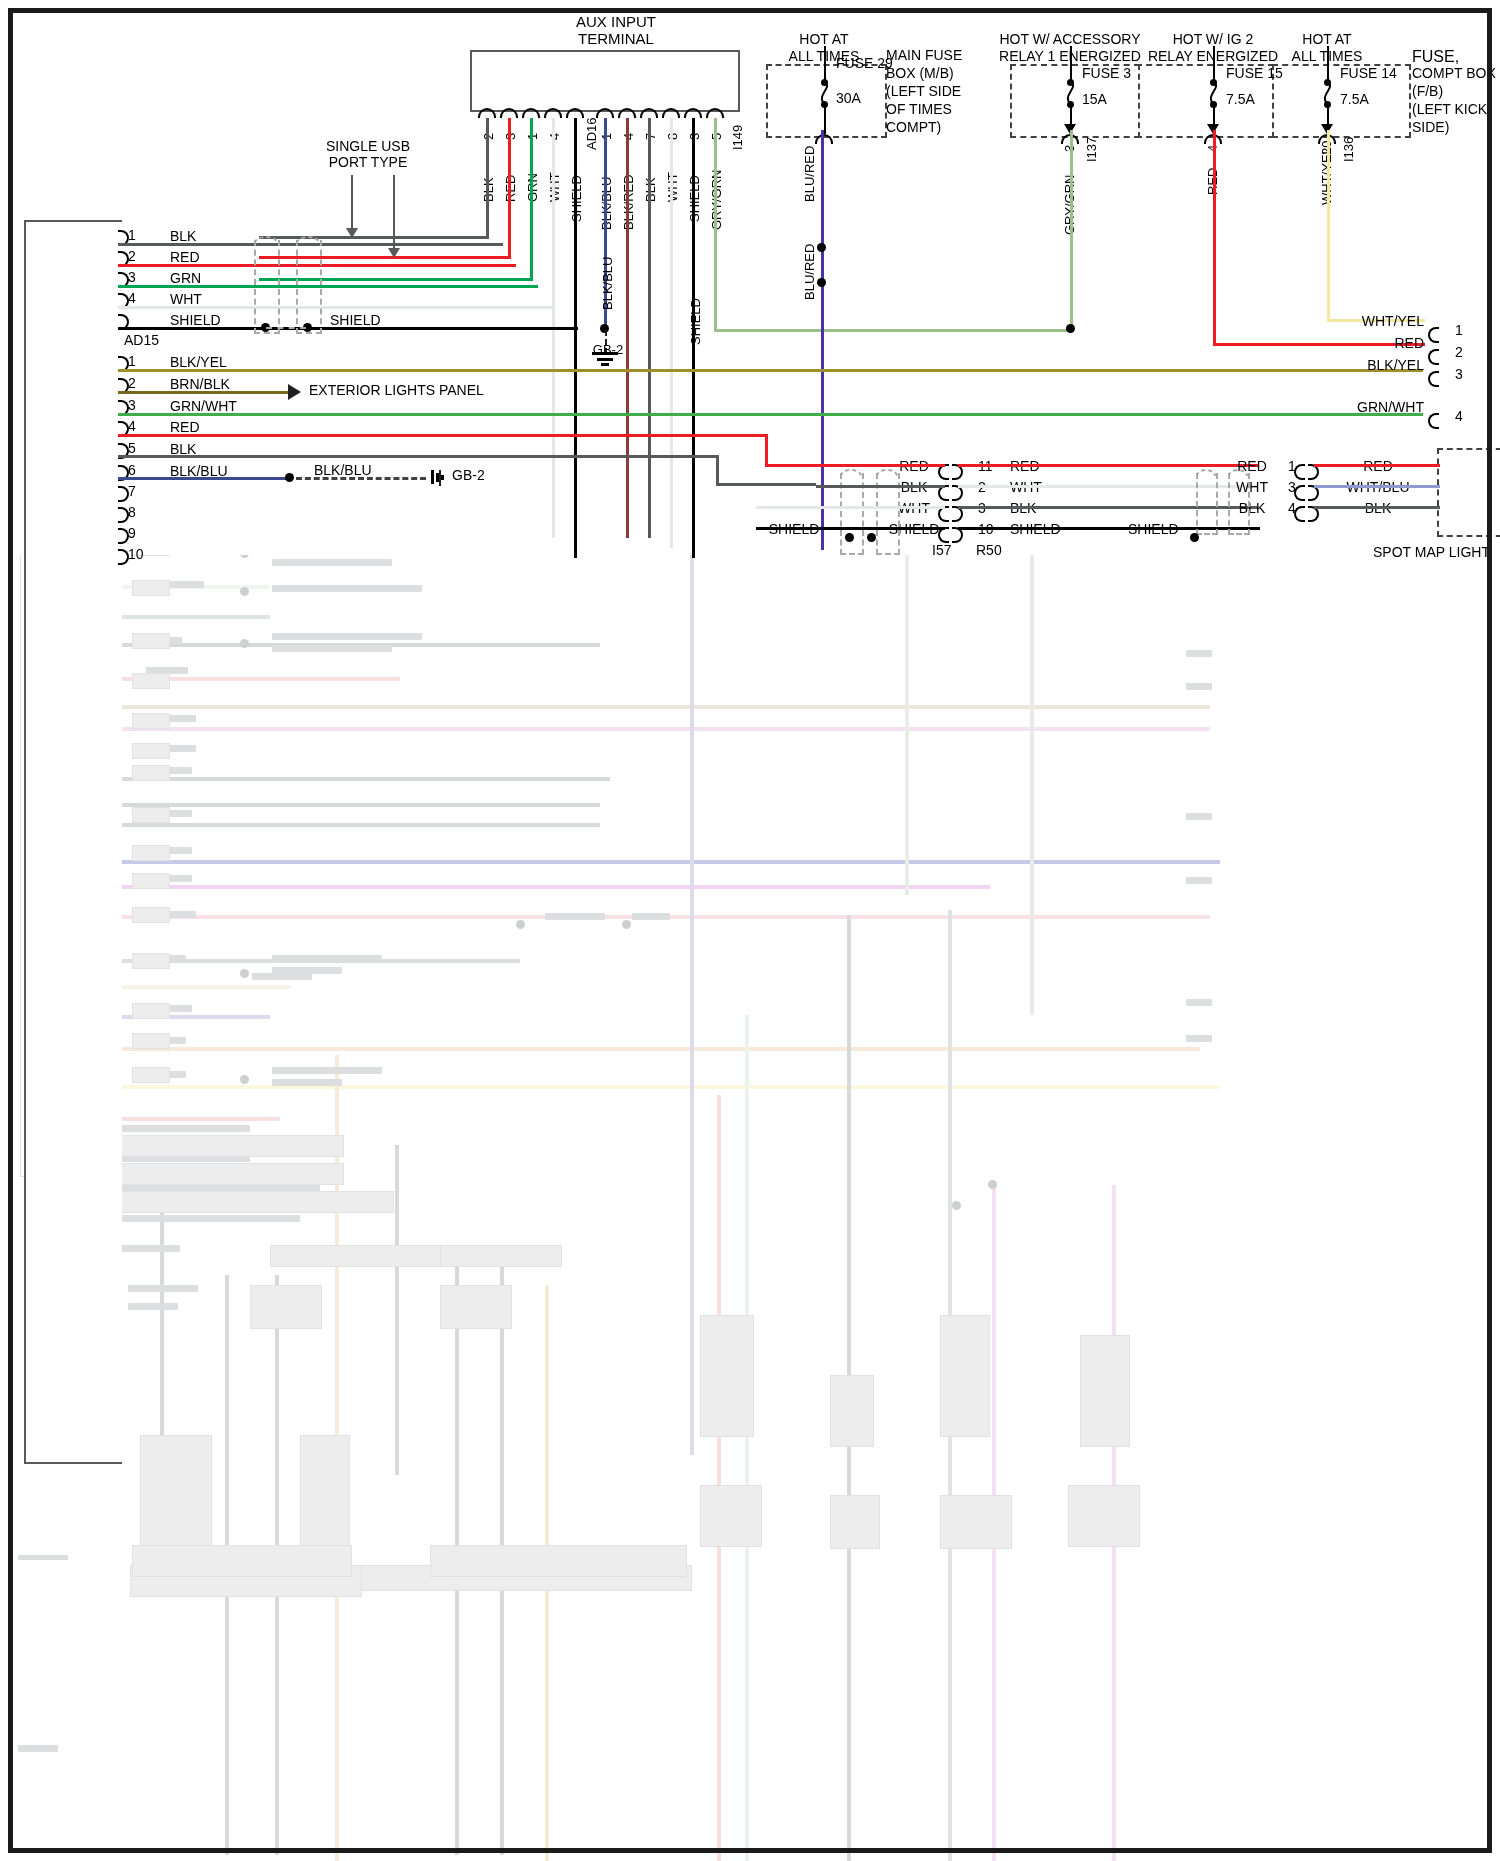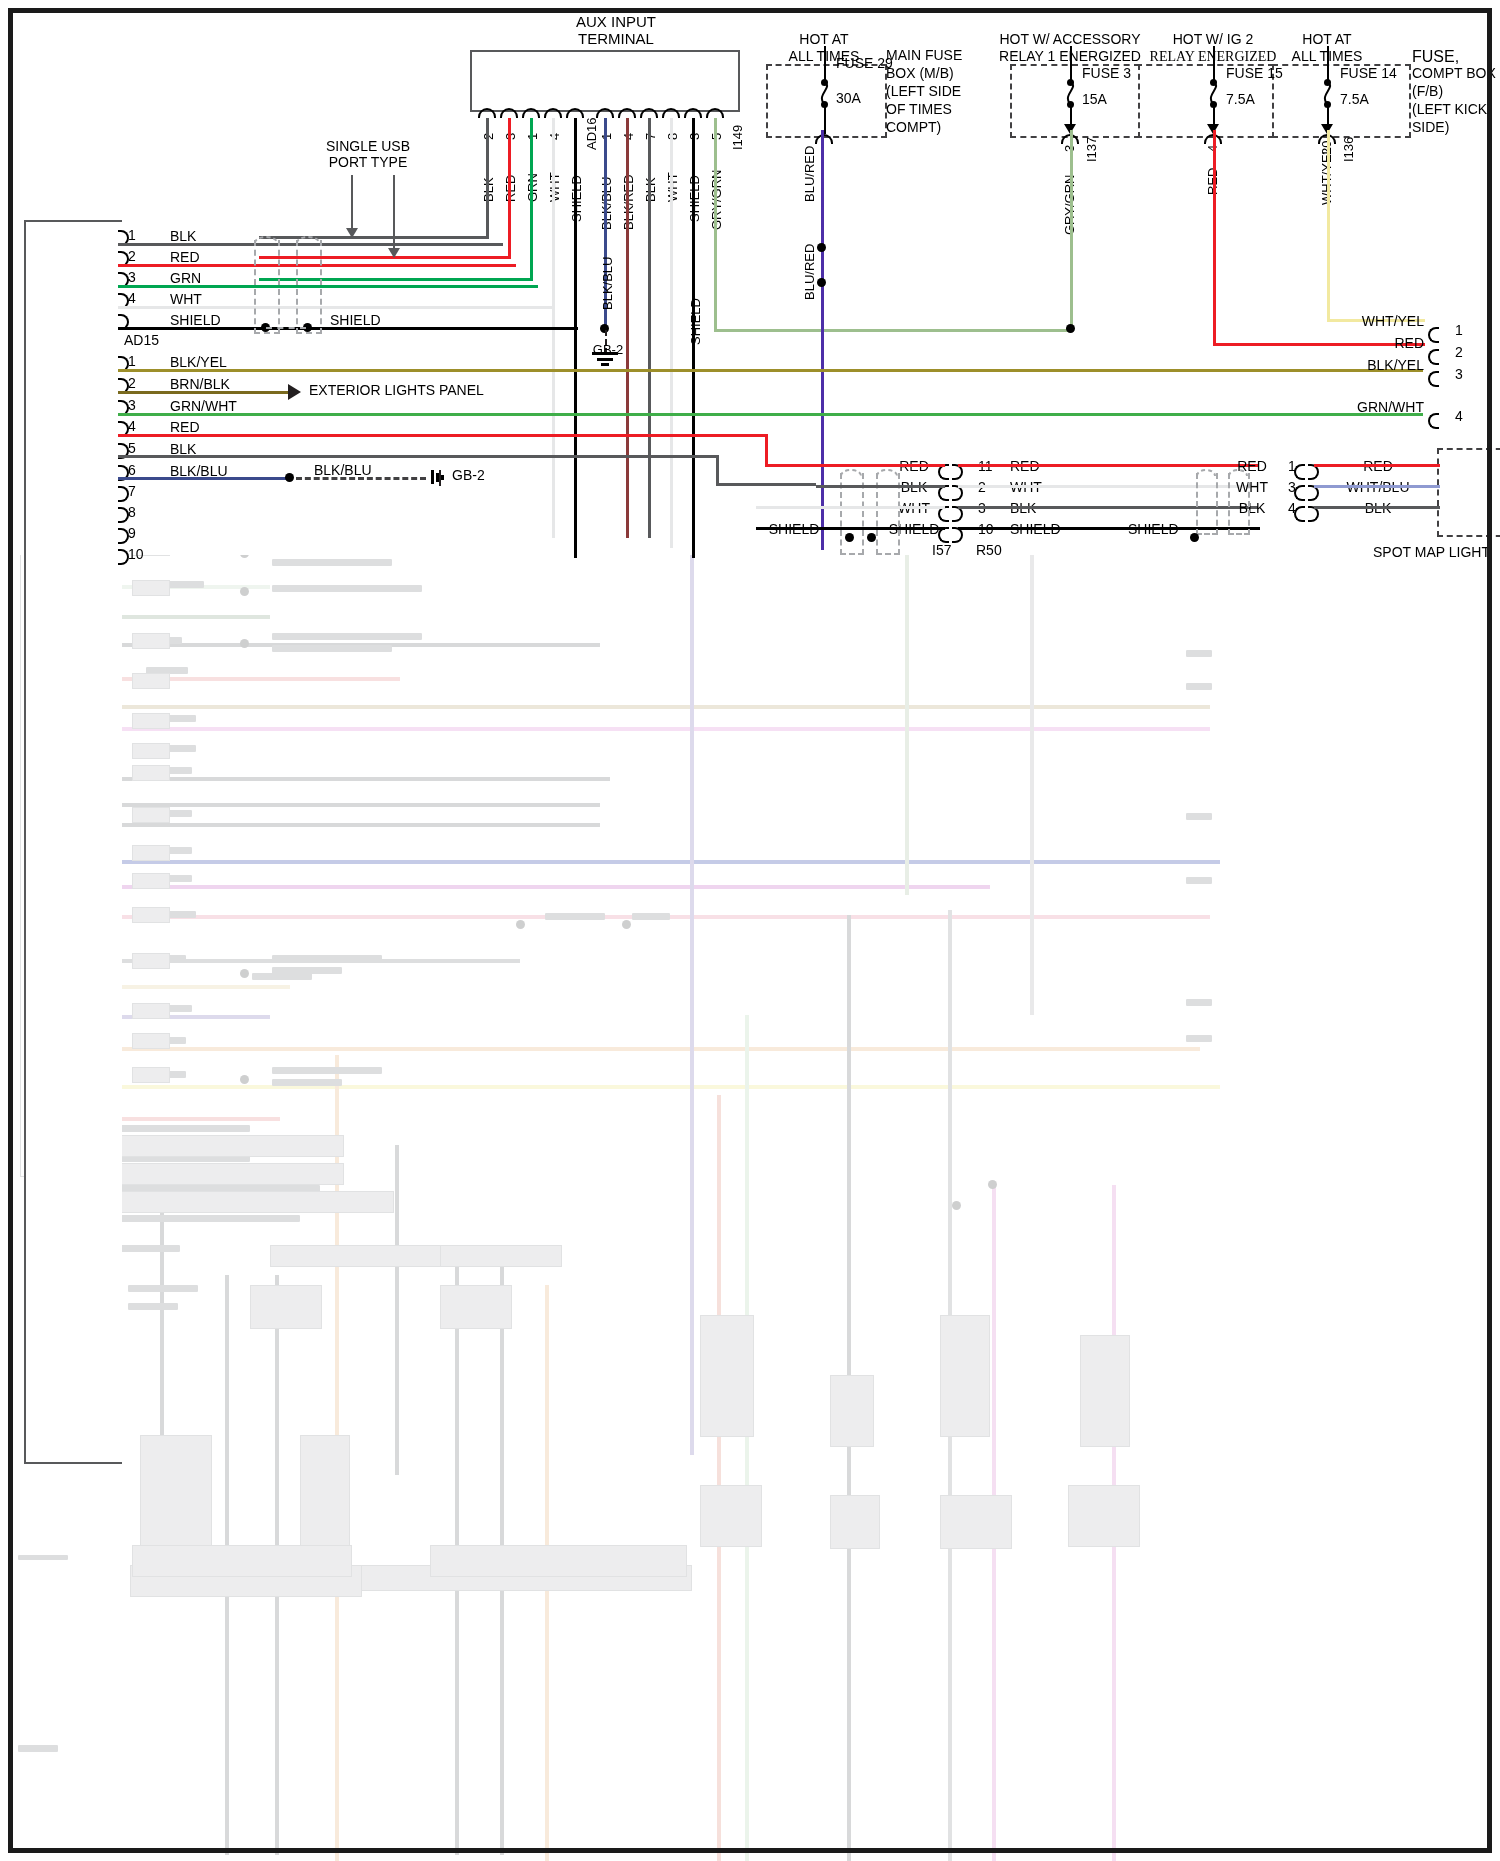--- a/index.html
+++ b/index.html
@@ -295,21 +295,21 @@
   <div class="vw2" style="left:1070px;top:106px;height:22px;border-color:#000;"></div>
   <div class="arrowdn" style="left:1064px;top:124px;"></div>
   <div class="cap" style="left:1061px;top:134px;"></div>
   <div class="vt" style="left:1062px;top:152px;font-size:13px;">3</div>
   <div class="vt" style="left:1084px;top:162px;font-size:13px;">I137</div>
   <div class="vt" style="left:1062px;top:235px;font-size:13px;">GRY/GRN</div>
   <div class="vw" style="left:1070px;top:130px;height:200px;border-color:#9dbf8e;"></div>
   <div class="dot" style="left:1066px;top:324px;"></div>
 
   <div class="t c" style="left:1213px;top:32px;font-size:14px;">HOT W/ IG 2</div>
-  <div class="t c" style="left:1213px;top:49px;font-size:14px;font-family:Liberation Serif, serif;">RELAY ENERGIZED</div>
+  <div class="t c" style="left:1213px;top:49px;font-size:14px;">RELAY ENERGIZED</div>
   <div class="dbox" style="left:1136px;top:64px;width:136px;height:70px;border-left:none;"></div>
   <div class="vw2" style="left:1213px;top:46px;height:36px;border-color:#000;"></div>
   <div class="dotsm" style="left:1210px;top:79px;"></div>
   <svg style="position:absolute;left:1205px;top:82px;" width="18" height="22">
     <path d="M8,0 C18,5 0,12 8,22" stroke="#000" stroke-width="2" fill="none"></path>
   </svg>
   <div class="dotsm" style="left:1210px;top:101px;"></div>
   <div class="t" style="left:1226px;top:66px;font-size:14px;">FUSE 15</div>
   <div class="t" style="left:1226px;top:92px;font-size:14px;">7.5A</div>
   <div class="vw2" style="left:1213px;top:106px;height:22px;border-color:#000;"></div>

